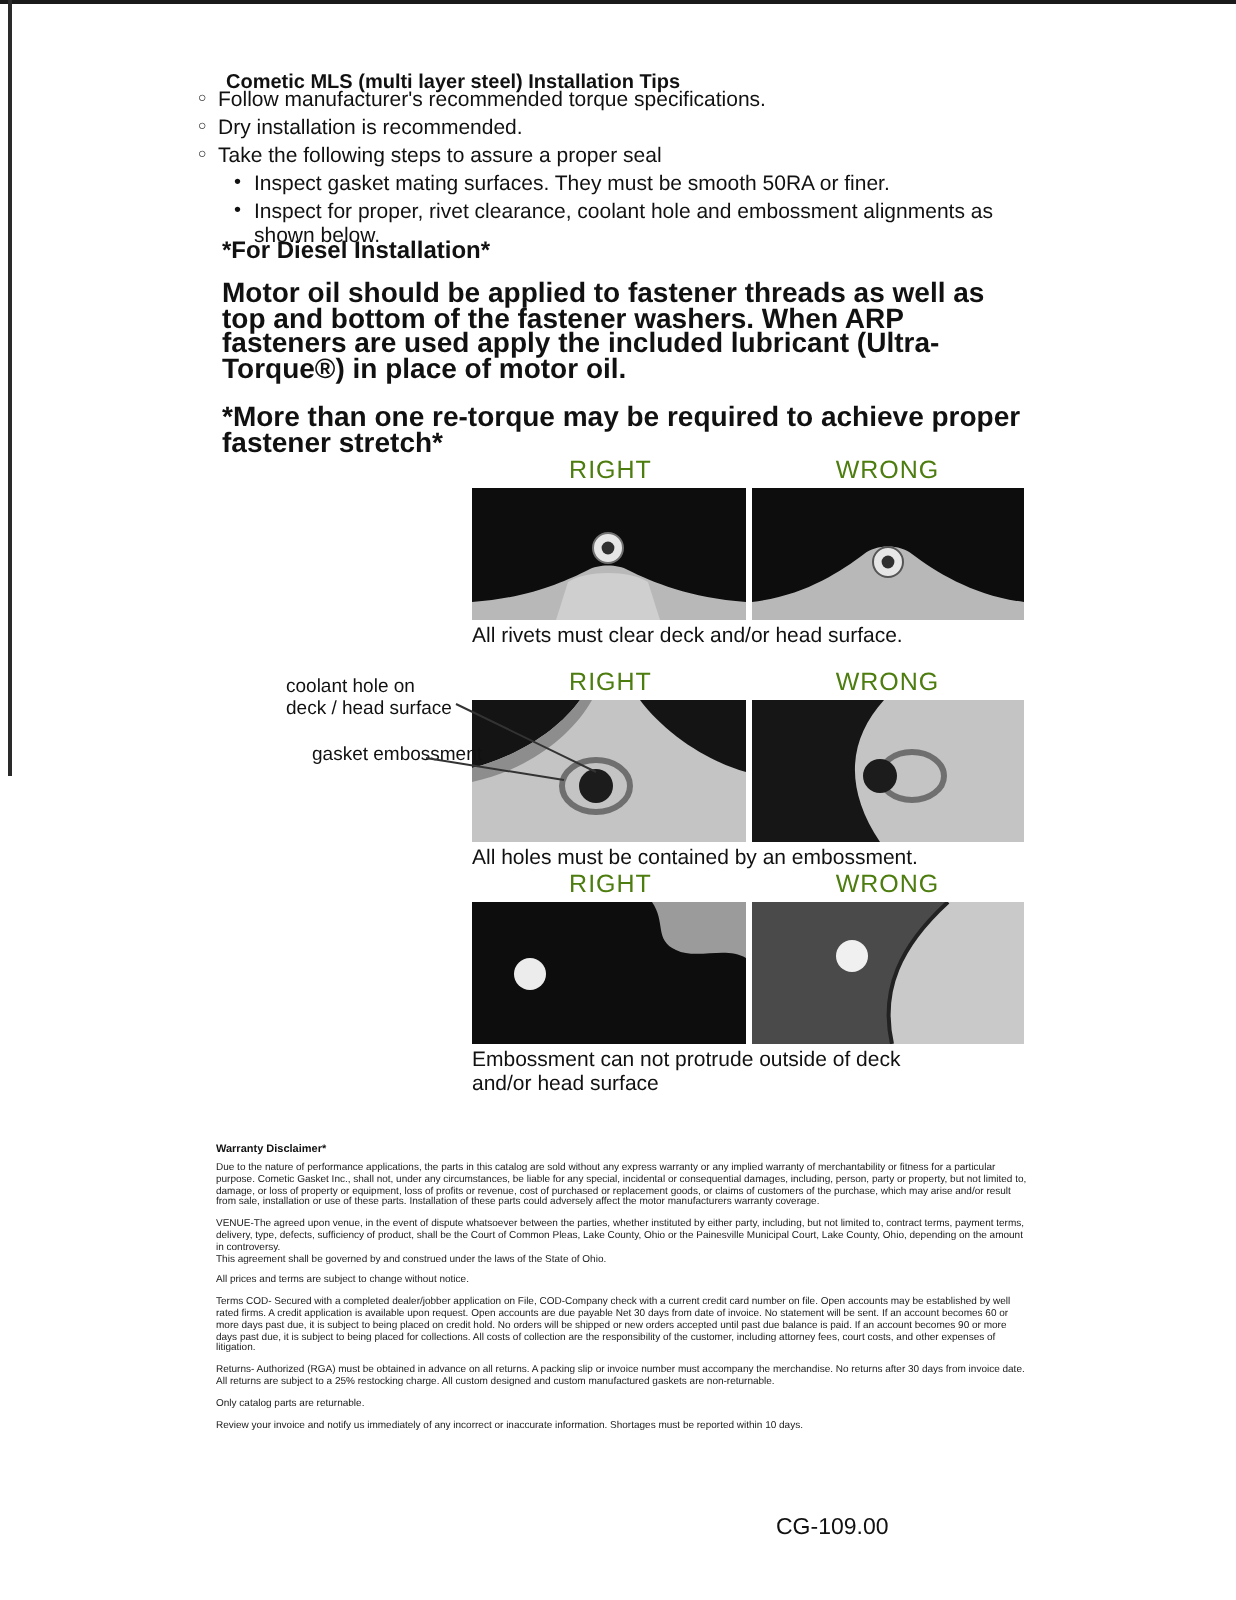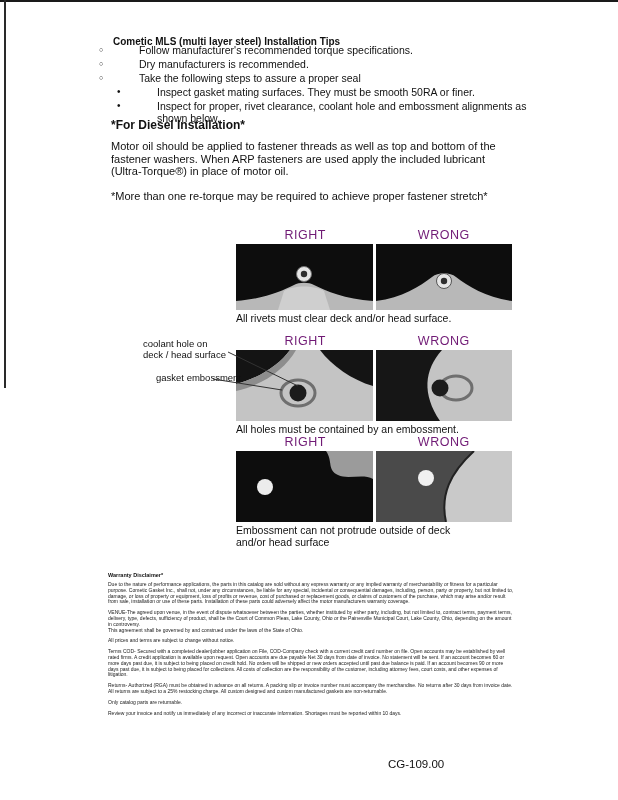--- a/index.html
+++ b/index.html
@@ -9,33 +9,33 @@
   }
   .edge-top { position:absolute; top:0; left:0; width:618px; height:2px; background:#1a1a1a; }
   .edge-left { position:absolute; top:0; left:4px; width:2px; height:388px; background:#2a2a2a; }
 
   .title {
     position:absolute; top:20px; left:97px; margin:16px;
     font-size:10px; font-weight:bold; text-underline-offset:2px;
   }
 
   .tips { position:absolute; top:44px; left:99px; width:430px; }
-  .bullet-row { display:flex; align-items:flex-start; margin-bottom:2px;gap:30px; }
+  .bullet-row { display:flex; align-items:flex-start; margin-bottom:2px; }
   .bullet-row .glyph { width:10px; font-size:7px; line-height:12px; flex:0 0 10px; }
   .bullet-row .txt { font-size:10.5px; line-height:12px; }
   .sub { margin-left:18px; }
   .sub .glyph { font-size:10px; }
 
   .diesel { position:absolute; top:118px; left:111px; width:404px; }
   .diesel h2 { margin:0 0 8px 0; font-size:12px; font-weight:bold; }
-  .diesel p { margin:0 0 12px 0; font-size:11px; line-height:12.5px; }
+  .diesel p { margin:0 0 12px 0; font-size:14px; line-height:12.5px;font-weight:bold; }
 
   .figures { position:absolute; top:228px; left:236px; width:277px; }
   .fig-headers { display:flex; margin-bottom:2px; }
-  .fig-headers span { flex:0 0 50%; text-align:center; font-size:12.5px; color:#701a75; letter-spacing:0.5px; }
+  .fig-headers span { flex:0 0 50%; text-align:center; font-size:12.5px; color:#4d7c0f; letter-spacing:0.5px; }
   .fig-pair { display:flex; gap:3px; }
   .fig-pair svg { display:block; }
   .caption { font-size:10.5px; line-height:11.5px; margin-top:3px; white-space:pre-line; }
   .fig-row1 { margin-bottom:9px; }
   .fig-row2 { margin-bottom:0px; }
 
   .annot { position:absolute; font-size:9.5px; line-height:10.5px; color:#111; white-space:pre-line; }
   .annot-coolant { top:339px; left:143px; width:92px; }
   .annot-emboss { top:373px; left:119px; width:100px;margin-left:37px; }
   .annot-lines { position:absolute; top:335px; left:110px; }
@@ -55,21 +55,21 @@
 
   <h1 class="title">Cometic MLS (multi layer steel) Installation Tips</h1>
 
   <div class="tips">
     <div class="bullet-row">
       <span class="glyph">○</span>
       <span class="txt">Follow manufacturer's recommended torque specifications.</span>
     </div>
     <div class="bullet-row">
       <span class="glyph">○</span>
-      <span class="txt">Dry manufacturers is recommended.</span>
+      <span class="txt">Dry installation is recommended.</span>
     </div>
     <div class="bullet-row">
       <span class="glyph">○</span>
       <span class="txt">Take the following steps to assure a proper seal</span>
     </div>
     <div class="bullet-row sub">
       <span class="glyph">•</span>
       <span class="txt">Inspect gasket mating surfaces.  They must be smooth 50RA or finer.</span>
     </div>
     <div class="bullet-row sub">

